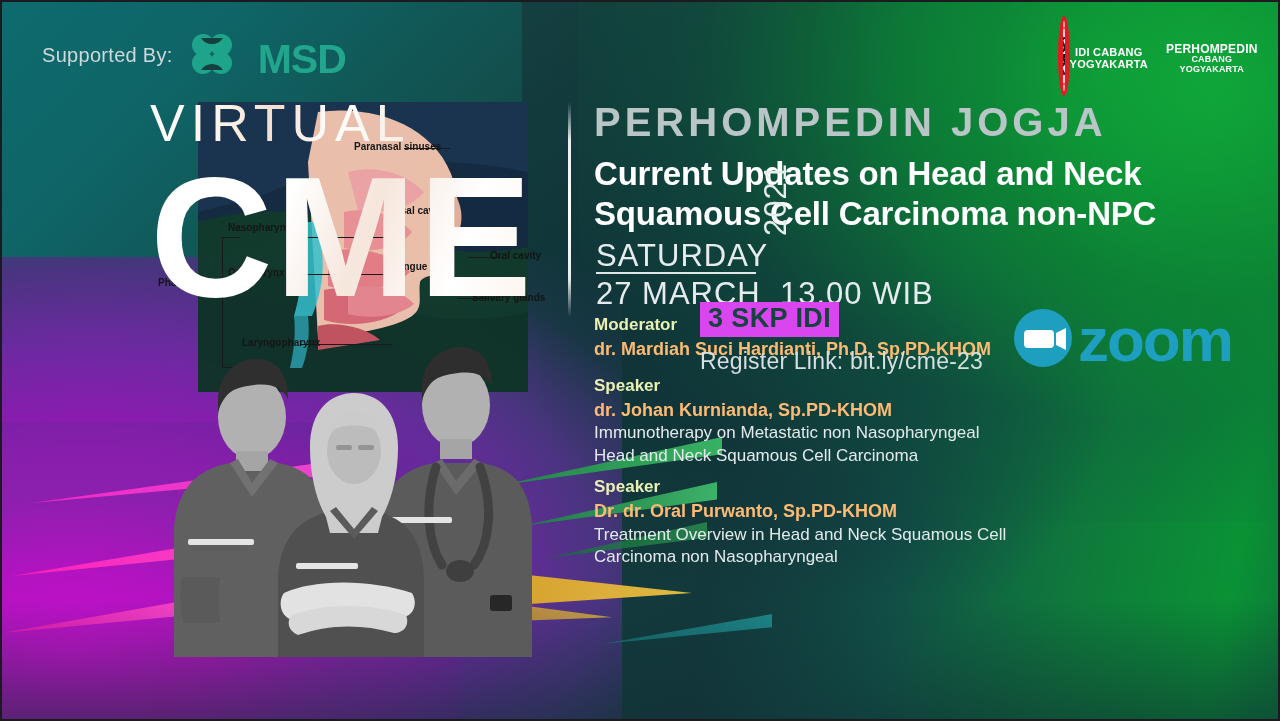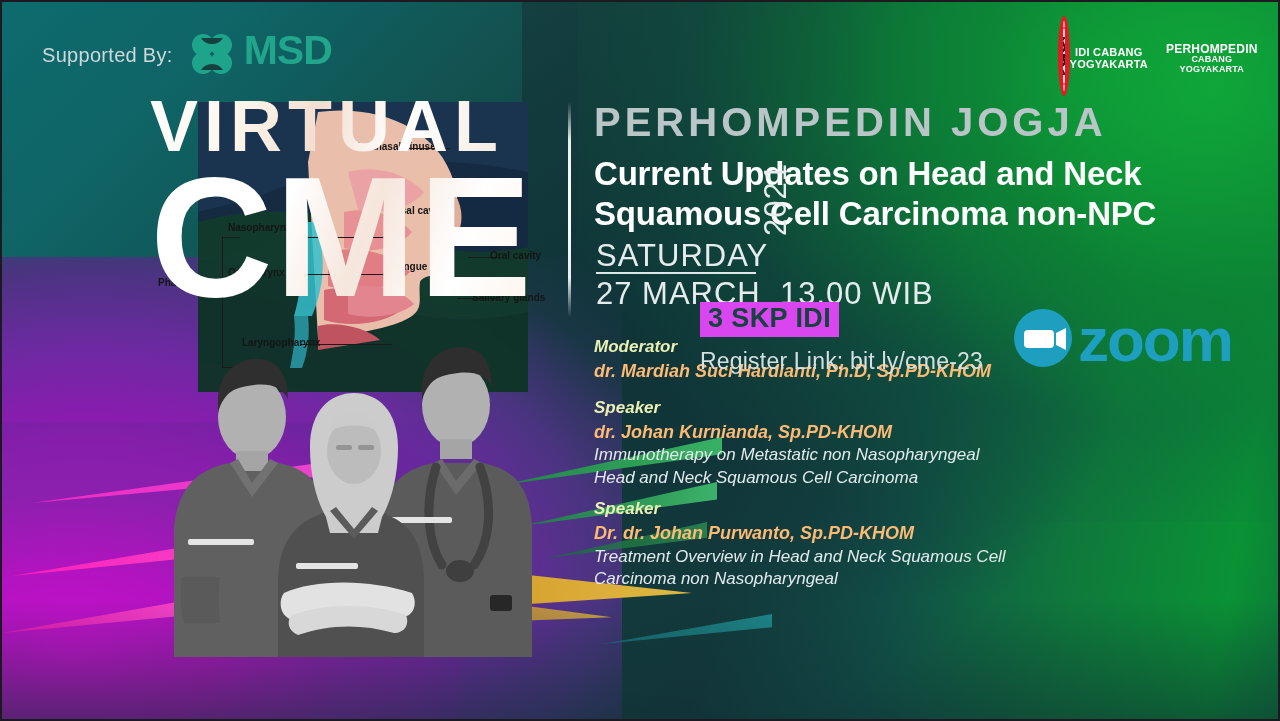--- a/index.html
+++ b/index.html
@@ -73,21 +73,21 @@
   .sh-green3{left:545px;top:520px;width:160px;height:36px;
      background:linear-gradient(95deg,#116b31,#2f9c55);
      clip-path:polygon(100% 0,100% 44%,0 100%);opacity:.7;}
   .sh-teal1{left:600px;top:612px;width:170px;height:30px;
      background:linear-gradient(95deg,#138a8f,#25b0b4);
      clip-path:polygon(0 100%,100% 0,100% 44%);opacity:.65;}
 
   
   .supported{position:absolute;left:40px;top:28px;display:flex;align-items:center;gap:14px;}
   .supported-label{color:#cfd8da;font-size:20px;letter-spacing:.3px;}
-  .msd-logo{display:flex;align-items:flex-start;gap:7px;}
+  .msd-logo{display:flex;align-items:flex-end;gap:21px;}
   .msd-mark{width:50px;height:50px;position:relative;}
   .msd-word{color:#21a58c;font-size:41px;font-weight:bold;letter-spacing:-1px;line-height:1;}
 
   
   .org-logos{position:absolute;right:22px;top:14px;display:flex;gap:18px;}
   .org{width:90px;display:flex;align-items:center;}
   .org-badge{width:80px;height:80px;border-radius:50%;position:relative;overflow:hidden;}
   .idi-badge{background:#ffffff;border:5px solid #e01b24;display:flex;align-items:center;justify-content:center;}
   .idi-inner{width:58px;height:58px;border-radius:50%;border:2px solid #e01b24;display:flex;align-items:center;justify-content:center;}
   .per-badge{background:#14171a;display:flex;align-items:center;justify-content:center;}
@@ -98,21 +98,21 @@
 
   
   .left-panel{position:absolute;left:0;top:0;width:570px;height:721px;}
 
   .anatomy{position:absolute;left:196px;top:100px;width:330px;height:290px;
     opacity:.97;}
   .anat-label{position:absolute;color:#151515;font-size:10px;font-weight:bold;white-space:nowrap;}
   .anat-leader{position:absolute;background:#1a1a1a;height:1px;}
   .anat-leader-v{position:absolute;background:#1a1a1a;width:1px;}
 
-  .virtual-word{position:absolute;left:148px;top:88px;font-size:72px;font-weight:bold;
+  .virtual-word{position:absolute;left:148px;top:95px;font-size:52px;font-weight:normal;
     letter-spacing:6px;line-height:1;
     background:linear-gradient(100deg,#ffffff 0%,#fdf6ec 25%,#f3ded0 48%,#ffffff 70%,#f7ece2 100%);
     -webkit-background-clip:text;background-clip:text;color:transparent;
     text-shadow:none;}
   .cme-word{position:absolute;left:148px;top:150px;font-size:170px;font-weight:bold;
     letter-spacing:2px;line-height:1;
     background:linear-gradient(110deg,#ffffff 0%,#ffffff 35%,#f6e6dc 55%,#ffffff 78%,#fdf4ec 100%);
     -webkit-background-clip:text;background-clip:text;color:transparent;}
 
   .divider{position:absolute;left:566px;top:100px;width:3px;height:215px;
@@ -131,21 +131,21 @@
   .main-title div{white-space:nowrap;}
 
   .datebox{position:absolute;left:0;top:236px;width:400px;height:72px;color:#e6ecee;}
   .dt-sat{position:absolute;left:2px;top:0px;font-size:31px;letter-spacing:1px;}
   .dt-satline{position:absolute;left:2px;top:34px;width:160px;height:2px;background:#dfe7e9;}
   .dt-date{position:absolute;left:2px;top:38px;font-size:31px;letter-spacing:1px;}
   .dt-year{position:absolute;left:164px;top:-2px;font-size:31px;letter-spacing:1px;
      transform:rotate(-90deg);transform-origin:left top;}
   .dt-time{position:absolute;left:186px;top:38px;font-size:31px;letter-spacing:1px;}
 
-  .people{position:absolute;left:0;top:334px;width:560px;font-style:italic;}
+  .people{position:absolute;left:0;top:312px;width:560px;}
   .role{color:#eaf0b4;font-weight:bold;font-size:17px;line-height:1.35;}
   .pname{color:#fdba74;font-weight:bold;font-size:18px;line-height:1.35;}
   .ptopic{color:#e3eaec;font-size:17px;line-height:1.32;font-weight:normal;}
   .pgap{height:14px;}
   .pgap-sm{height:9px;}
 
   .skp-wrap{position:absolute;left:106px;top:300px;}
   .skp{display:inline-block;background:#d946ef;color:#16423f;font-weight:bold;
     font-size:27px;padding:1px 8px 3px 8px;letter-spacing:.4px;}
   .reglink{margin-top:11px;color:#d6dfe1;font-size:23px;letter-spacing:.2px;}
@@ -373,21 +373,21 @@
         <div class="role">Speaker</div>
         <div class="pname">dr. Johan Kurnianda, Sp.PD-KHOM</div>
         <div class="ptopic">Immunotherapy on Metastatic non Nasopharyngeal</div>
         <div class="ptopic">Head and Neck Squamous Cell Carcinoma</div>
       </div>
 
       <div class="pgap-sm"></div>
 
       <div>
         <div class="role">Speaker</div>
-        <div class="pname">Dr. dr. Johan Purwanto, Sp.PD-KHOM</div>
+        <div class="pname">Dr. dr. Oral Purwanto, Sp.PD-KHOM</div>
         <div class="ptopic">Treatment Overview in Head and Neck Squamous Cell</div>
         <div class="ptopic">Carcinoma non Nasopharyngeal</div>
       </div>
     </div>
 
     <div class="skp-wrap">
       <div><span class="skp">3 SKP IDI</span></div>
       <div class="reglink">Register Link: bit.ly/cme-23</div>
     </div>
 

